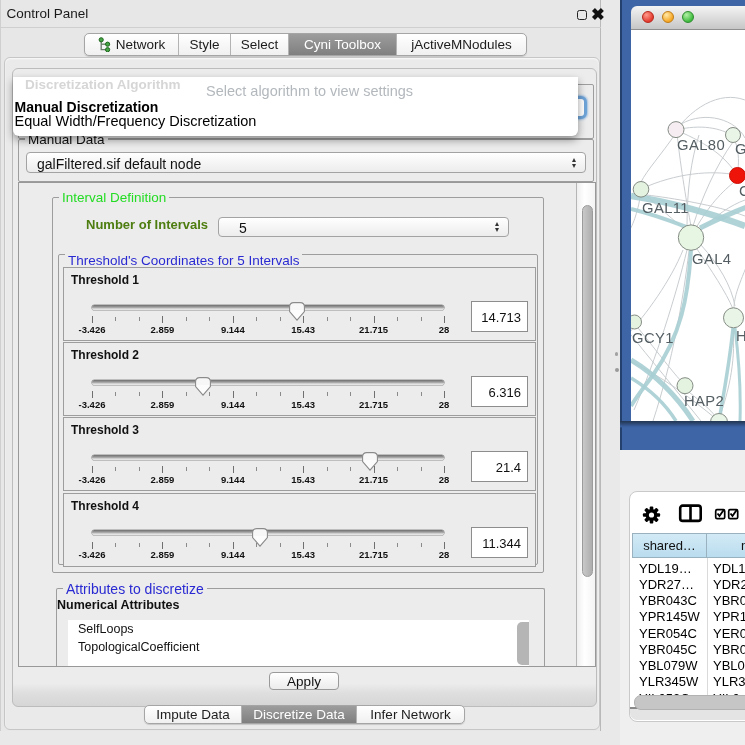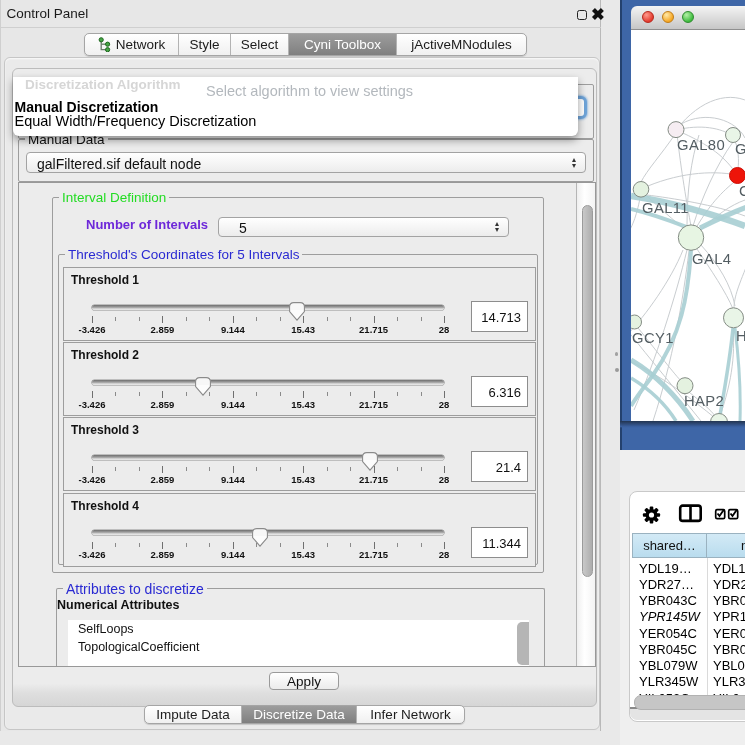--- a/index.html
+++ b/index.html
@@ -125,31 +125,31 @@
       </span>
     </div>
 
   <div id="scrollPane" class="abs">
     <div id="vTrack" class="abs"></div>
     <div id="vThumb" class="abs"></div>
 
     <div class="abs group" style="left:33px;top:14px;width:490px;height:374px;">
         <span class="gt" style="color:#23dc23;">Interval Definition</span>
       </div>
-    <div class="abs" style="left:67px;top:34px;font-size:13px;font-weight:bold;color:#6d28d9;">Number of Intervals</div>
+    <div class="abs" style="left:67px;top:34px;font-size:13px;font-weight:bold;color:#4d7c0f;">Number of Intervals</div>
     <div class="abs combo" style="left:199px;top:34px;width:291px;height:20px;">
         <span class="txt" style="left:20px;top:2px;">5</span>
         <span class="updn">
           <span class="u"></span>
           <span class="d"></span>
         </span>
       </div>
 
     <div class="abs group" style="left:39px;top:71px;width:478px;height:309px;">
-        <span class="gt" style="color:#2a2ad2;">Threshold's Coordinates for 5 Intervals</span>
+        <span class="gt" style="color:#2a2ad2;margin-top:6px;">Threshold's Coordinates for 5 Intervals</span>
       </div>
 
     <div class="abs tpanel" style="top:84px;">
       <span class="lbl">Threshold 1</span>
       <div class="track"></div>
       <div class="ticksMinor"></div>
         <div class="ticksMajor"></div>
       <span class="tklbl" style="left:28px;">-3.426</span>
         <span class="tklbl" style="left:98.4px;">2.859</span>
         <span class="tklbl" style="left:168.8px;">9.144</span>
@@ -344,21 +344,21 @@
   <div class="hdrCell abs" style="left:632px;top:533px;width:75px;">shared…</div>
   <div class="hdrCell abs" style="left:706px;top:533px;width:50px;text-align:left;padding-left:34px;">n</div>
   <div class="abs" style="left:707px;top:558px;width:1px;height:149px;background:#dadada;"></div>
   <div class="abs" style="left:630px;top:707px;width:125px;height:1.5px;background:#8a8a8a;"></div>
   <div class="trow" style="left:639px;top:560.5px;">YDL19…</div>
     <div class="trow" style="left:713px;top:560.5px;">YDL1</div>
   <div class="trow" style="left:639px;top:576.8px;">YDR27…</div>
     <div class="trow" style="left:713px;top:576.8px;">YDR2</div>
   <div class="trow" style="left:639px;top:593.0px;">YBR043C</div>
     <div class="trow" style="left:713px;top:593.0px;">YBR0</div>
-  <div class="trow" style="left:639px;top:609.3px;font-style:italic;">YPR145W</div>
+  <div class="trow" style="left:639px;top:609.3px;">YPR145W</div>
     <div class="trow" style="left:713px;top:609.3px;">YPR1</div>
   <div class="trow" style="left:639px;top:625.6px;">YER054C</div>
     <div class="trow" style="left:713px;top:625.6px;">YER0</div>
   <div class="trow" style="left:639px;top:641.9px;">YBR045C</div>
     <div class="trow" style="left:713px;top:641.9px;">YBR0</div>
   <div class="trow" style="left:639px;top:658.1px;">YBL079W</div>
     <div class="trow" style="left:713px;top:658.1px;">YBL0</div>
   <div class="trow" style="left:639px;top:674.4px;">YLR345W</div>
     <div class="trow" style="left:713px;top:674.4px;">YLR3</div>
   <div class="trow" style="left:639px;top:690.7px;">YIL052C</div>

